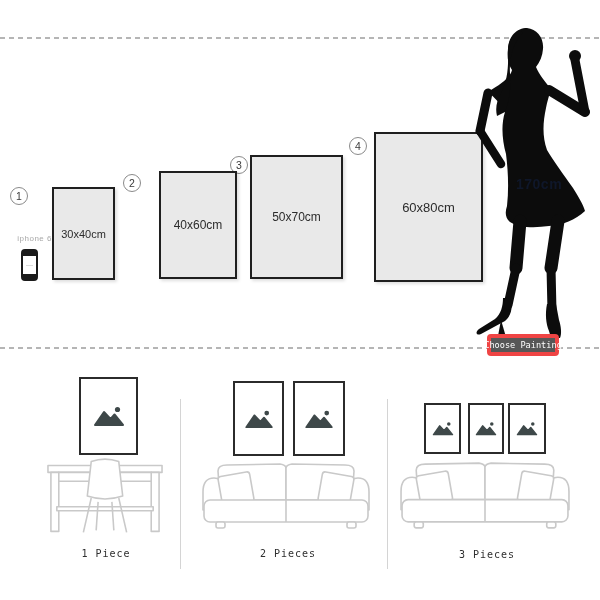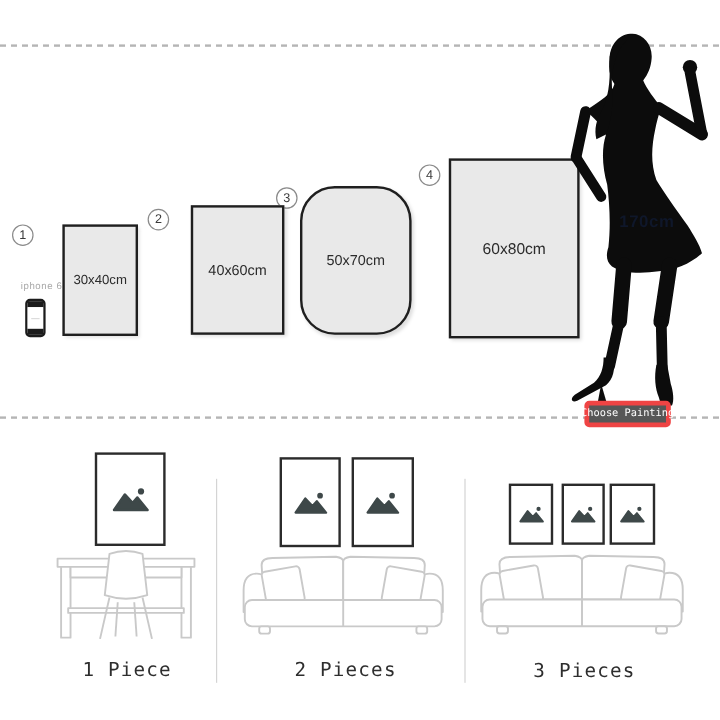--- a/index.html
+++ b/index.html
@@ -30,42 +30,42 @@
   .height-label{position:absolute;left:516px;top:176px;z-index:4;color:#0f172a;font-size:14px;letter-spacing:.5px;font-weight:bold;}
   .choose-btn{position:absolute;left:487px;top:334px;width:72px;height:22px;z-index:5;
               background:#575757;border:4px solid #ef4444;border-radius:4px;box-sizing:border-box;
               color:#fff;font-family:"DejaVu Sans Mono",monospace;font-size:8.6px;
               display:flex;align-items:center;justify-content:center;white-space:nowrap;cursor:pointer;}
   
   .art{position:absolute;background:#fff;border:2px solid #2b2b2b;box-sizing:border-box;
        display:flex;align-items:center;justify-content:center;}
   .divider{position:absolute;top:399px;width:1px;height:170px;background:#d4d4d4;}
   .scene-label{position:absolute;text-align:center;width:110px;color:#2e2e2e;
-               font-family:"DejaVu Sans Mono",monospace;font-size:16px;letter-spacing:1px;}
+               font-family:"DejaVu Sans Mono",monospace;font-size:10px;letter-spacing:1px;}
   .furn{position:absolute;}
 </style>
 </head>
 <body>
 
 <div class="stage">
 
   <div class="dash dividerline top dash top" style="top:37px;"></div>
 
   <div class="numb" style="left:10px;top:187px;">1</div>
   <div class="numb" style="left:123px;top:174px;">2</div>
   <div class="numb" style="left:230px;top:156px;">3</div>
   <div class="numb" style="left:349px;top:137px;">4</div>
 
   <div class="frame-lg" style="left:52px;top:187px;width:63px;height:93px;">
     <span class="sz" style="font-size:11px;">30x40cm</span>
   </div>
   <div class="frame-lg" style="left:159px;top:171px;width:78px;height:108px;">
     <span class="sz" style="font-size:12px;">40x60cm</span>
   </div>
-  <div class="frame-lg" style="left:250px;top:155px;width:93px;height:124px;border-radius:29px;">
+  <div class="frame-lg" style="left:250px;top:155px;width:93px;height:124px;">
     <span class="sz" style="font-size:12px;">50x70cm</span>
   </div>
   <div class="frame-lg" style="left:374px;top:132px;width:109px;height:150px;">
     <span class="sz" style="font-size:13px;">60x80cm</span>
   </div>
 
   <div class="phone-label">iphone 6</div>
   <div class="phone">
     <div class="cap"></div>
     <div class="scr">

